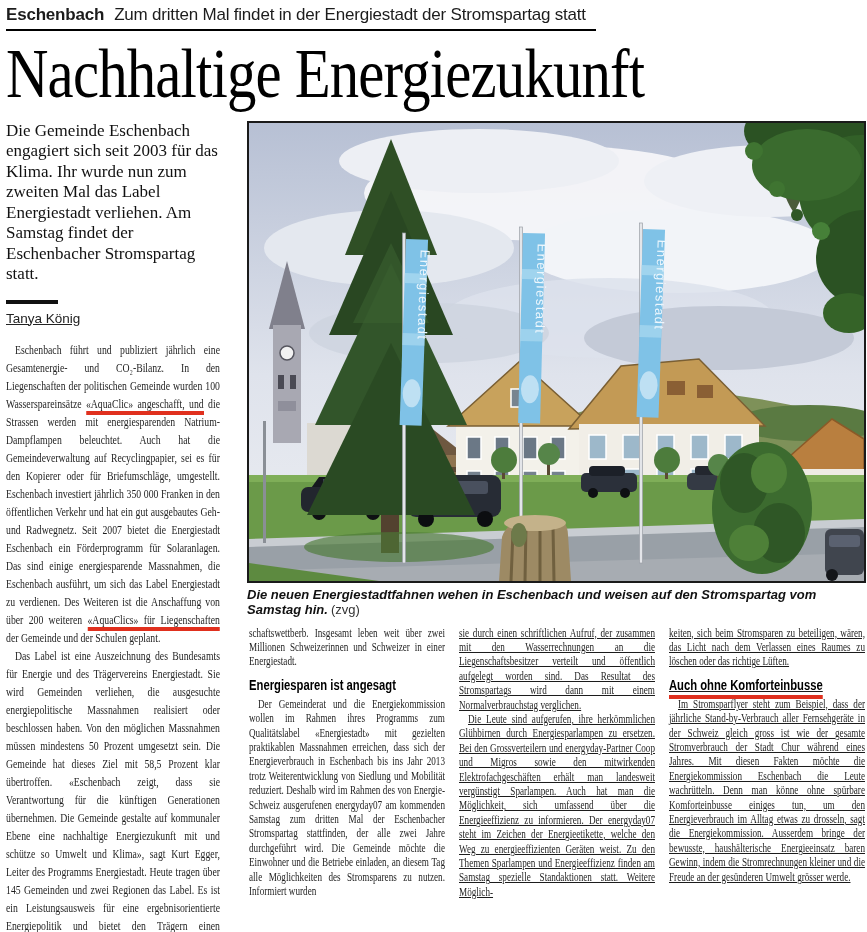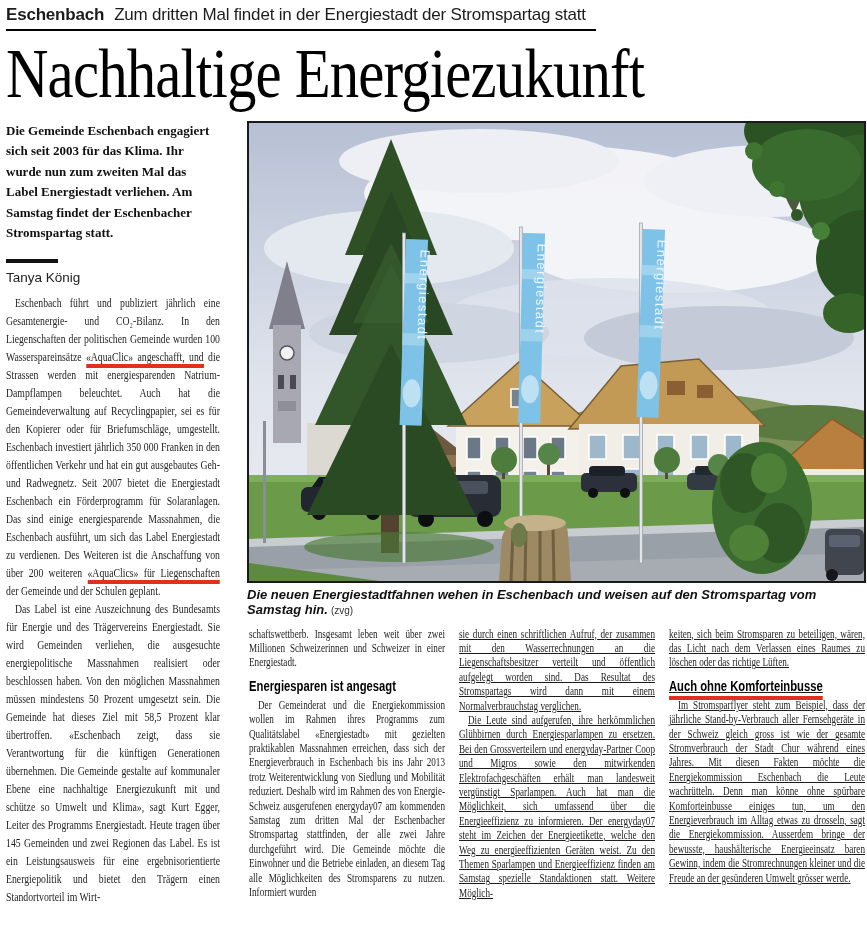--- a/index.html
+++ b/index.html
@@ -35,28 +35,28 @@
     white-space:nowrap;
     color:#000;
   }
   
   .content{display:flex;margin-top:13px;}
   .col1{width:214px;flex:none;margin-right:27px;}
   .rightside{width:620px;flex:none;}
   
   .lead{
     margin:0;
-    font-weight:bold;
-    font-size:13px;line-height:20.5px;
+    font-weight:normal;
+    font-size:17px;line-height:20.5px;
     color:#111;
   }
   .byline-rule{width:52px;height:4px;background:#111;margin:15px 0 7px 0;}
   .author{
     font-family:"Liberation Sans", sans-serif;
-    font-size:13.5px;color:#222;margin-bottom:9px;
+    font-size:13.5px;color:#222;margin-bottom:15px;text-decoration:underline;
   }
   
   .cx{width:133.33%;transform:scaleX(0.75);transform-origin:0 0;}
   .bodytext p{
     margin:0;
     text-align:justify;
     font-size:13px;line-height:18px;
     color:#1e1e1e;
   }
   .smallcols p{font-size:12.2px;line-height:14.4px;}
@@ -78,21 +78,21 @@
     background:#cfd5e0;
     line-height:0;
   }
   .caption{
     margin-top:4px;
     font-family:"Liberation Sans", sans-serif;
     font-size:13px;line-height:15px;
     color:#111;
   }
   .caption .cap{font-weight:bold;font-style:italic;}
-  .caption .credit{font-size:10px;color:#333;margin-left:3px;}
+  .caption .credit{font-size:13px;color:#333;margin-left:3px;}
   .cols{display:flex;margin-top:9px;justify-content:center;}
   .bcol{width:196px;flex:none;}
   .bcol + .bcol{margin-left:14px;text-decoration:underline;}
 </style>
 </head>
 <body>
 
 <div class="page">
 
   <div class="kicker">

